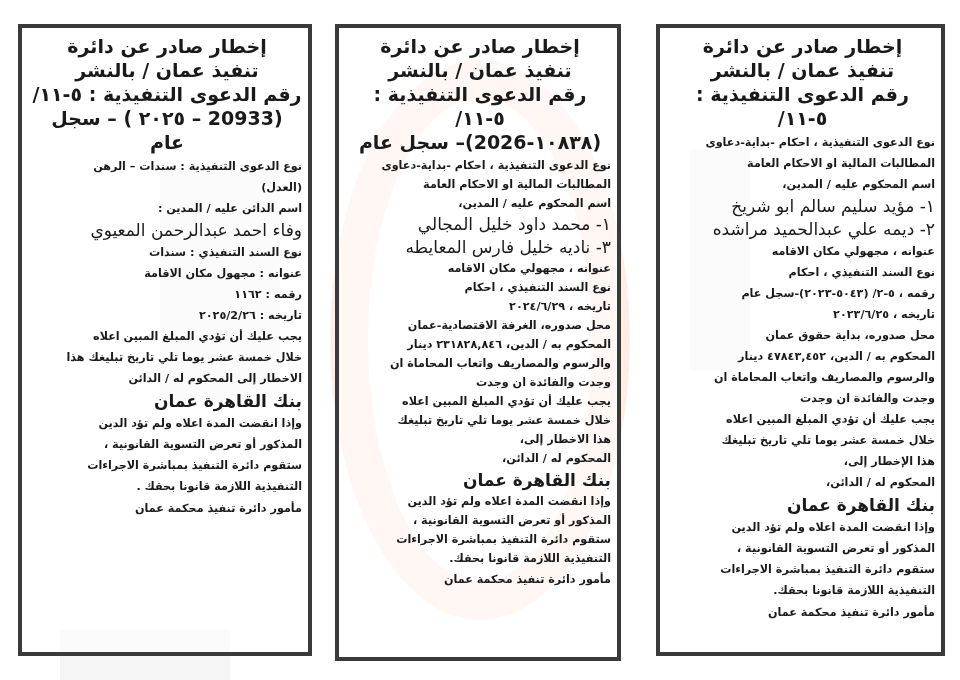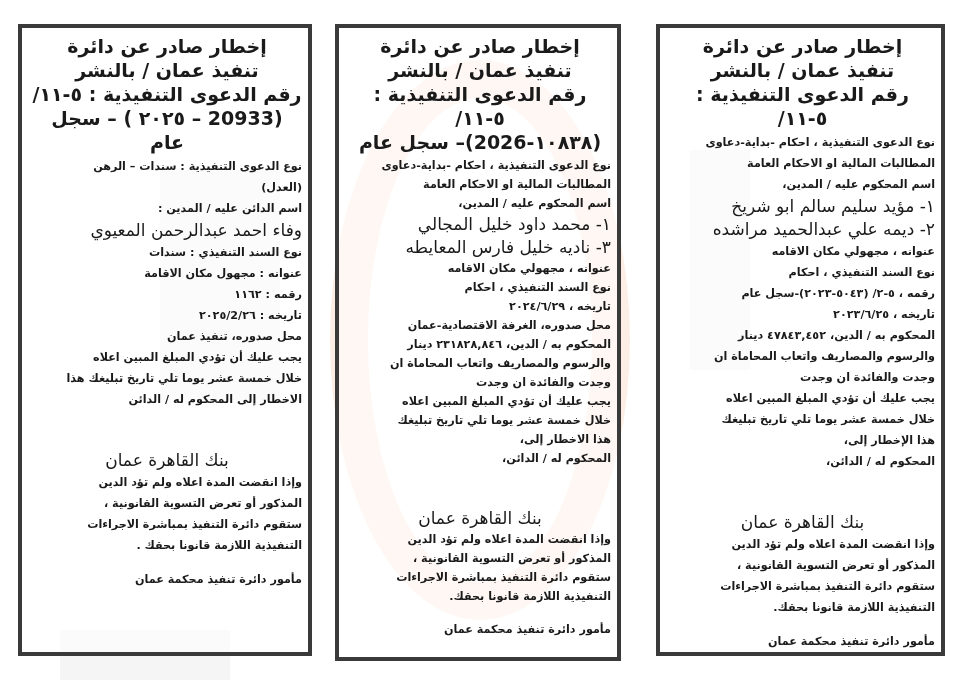--- a/index.html
+++ b/index.html
@@ -24,22 +24,22 @@
     }
     #notice-left   { left: 18px;  top: 24px; width: 294px; height: 632px; }
     #notice-middle { left: 335px; top: 24px; width: 286px; height: 637px; }
     #notice-right  { left: 656px; top: 24px; width: 289px; height: 632px; }
     .title {
       text-align: center; font-weight: bold; font-size: 19px; line-height: 24px; margin-bottom: 2px;
     }
     .line { font-size: 11.2px; font-weight: bold; line-height: 21px; white-space: normal; margin-left: 32px; }
     #notice-middle .line { line-height: 19px; }
     .name { font-size: 17px; font-weight: normal; line-height: 23px; text-align: right; }
-    .creditor { font-size: 17px; font-weight: normal; text-align: center; line-height: 24px; margin-top: 38px; }
-    .footer { font-size: 11.2px; font-weight: bold; line-height: 20px; margin-top: 14px; }
+    .creditor { font-size: 17px; font-weight: bold; line-height: 24px; }
+    .footer { font-size: 11.2px; font-weight: bold; line-height: 20px; margin-top: 2px; }
   </style>
 </head>
 <body>
 
 <div class="watermark wm-ring"></div>
 <div class="watermark wm-block1"></div>
 <div class="watermark wm-block2"></div>
 <div class="watermark wm-block3"></div>
 
 <div class="notice" id="notice-left">
@@ -49,21 +49,20 @@
     <div>رقم الدعوى التنفيذية : ٥-١١/</div>
     <div>(20933 – ٢٠٢٥ ) – سجل عام</div>
   </div>
   <div class="line">نوع الدعوى التنفيذية : سندات – الرهن (العدل)</div>
   <div class="line">اسم الدائن عليه / المدين :</div>
   <div class="name">وفاء احمد عبدالرحمن المعيوي</div>
   <div class="line">نوع السند التنفيذي : سندات</div>
   <div class="line">عنوانه : مجهول مكان الاقامة</div>
   <div class="line">رقمه : ١١٦٢</div>
   <div class="line">تاريخه : ٢٠٢٥/2/٢٦</div>
-  <div class="line">محل صدوره، تنفيذ عمان</div>
   <div class="line">يجب عليك أن تؤدي المبلغ المبين اعلاه خلال خمسة عشر يوما تلي تاريخ تبليغك هذا الاخطار إلى المحكوم له / الدائن</div>
   <div class="creditor">بنك القاهرة عمان</div>
   <div class="line">وإذا انقضت المدة اعلاه ولم تؤد الدين المذكور أو تعرض التسوية القانونية ، ستقوم دائرة التنفيذ بمباشرة الاجراءات التنفيذية اللازمة قانونا بحقك .</div>
   <div class="footer">مأمور دائرة تنفيذ محكمة عمان</div>
 </div>
 
 <div class="notice" id="notice-middle">
   <div class="title">
     <div>إخطار صادر عن دائرة</div>
     <div>تنفيذ عمان / بالنشر</div>
@@ -93,19 +92,20 @@
     <div>رقم الدعوى التنفيذية : ٥-١١/</div>
   </div>
   <div class="line">نوع الدعوى التنفيذية ، احكام -بداية-دعاوى المطالبات المالية او الاحكام العامة</div>
   <div class="line">اسم المحكوم عليه / المدين،</div>
   <div class="name">١- مؤيد سليم سالم ابو شريخ</div>
   <div class="name">٢- ديمه علي عبدالحميد مراشده</div>
   <div class="line">عنوانه ، مجهولي مكان الاقامه</div>
   <div class="line">نوع السند التنفيذي ، احكام</div>
   <div class="line">رقمه ، ٥-٢/ (٥٠٤٣-٢٠٢٣)-سجل عام</div>
   <div class="line">تاريخه ، ٢٠٢٣/٦/٢٥</div>
+  <div class="line">محل صدوره، بداية حقوق عمان</div>
   <div class="line">المحكوم به / الدين، ٤٧٨٤٣,٤٥٢ دينار والرسوم والمصاريف واتعاب المحاماة ان وجدت والفائدة ان وجدت</div>
   <div class="line">يجب عليك أن تؤدي المبلغ المبين اعلاه خلال خمسة عشر يوما تلي تاريخ تبليغك هذا الإخطار إلى،</div>
   <div class="line">المحكوم له / الدائن،</div>
   <div class="creditor">بنك القاهرة عمان</div>
   <div class="line">وإذا انقضت المدة اعلاه ولم تؤد الدين المذكور أو تعرض التسوية القانونية ، ستقوم دائرة التنفيذ بمباشرة الاجراءات التنفيذية اللازمة قانونا بحقك.</div>
   <div class="footer">مأمور دائرة تنفيذ محكمة عمان</div>
 </div>
 
 </body></html>

